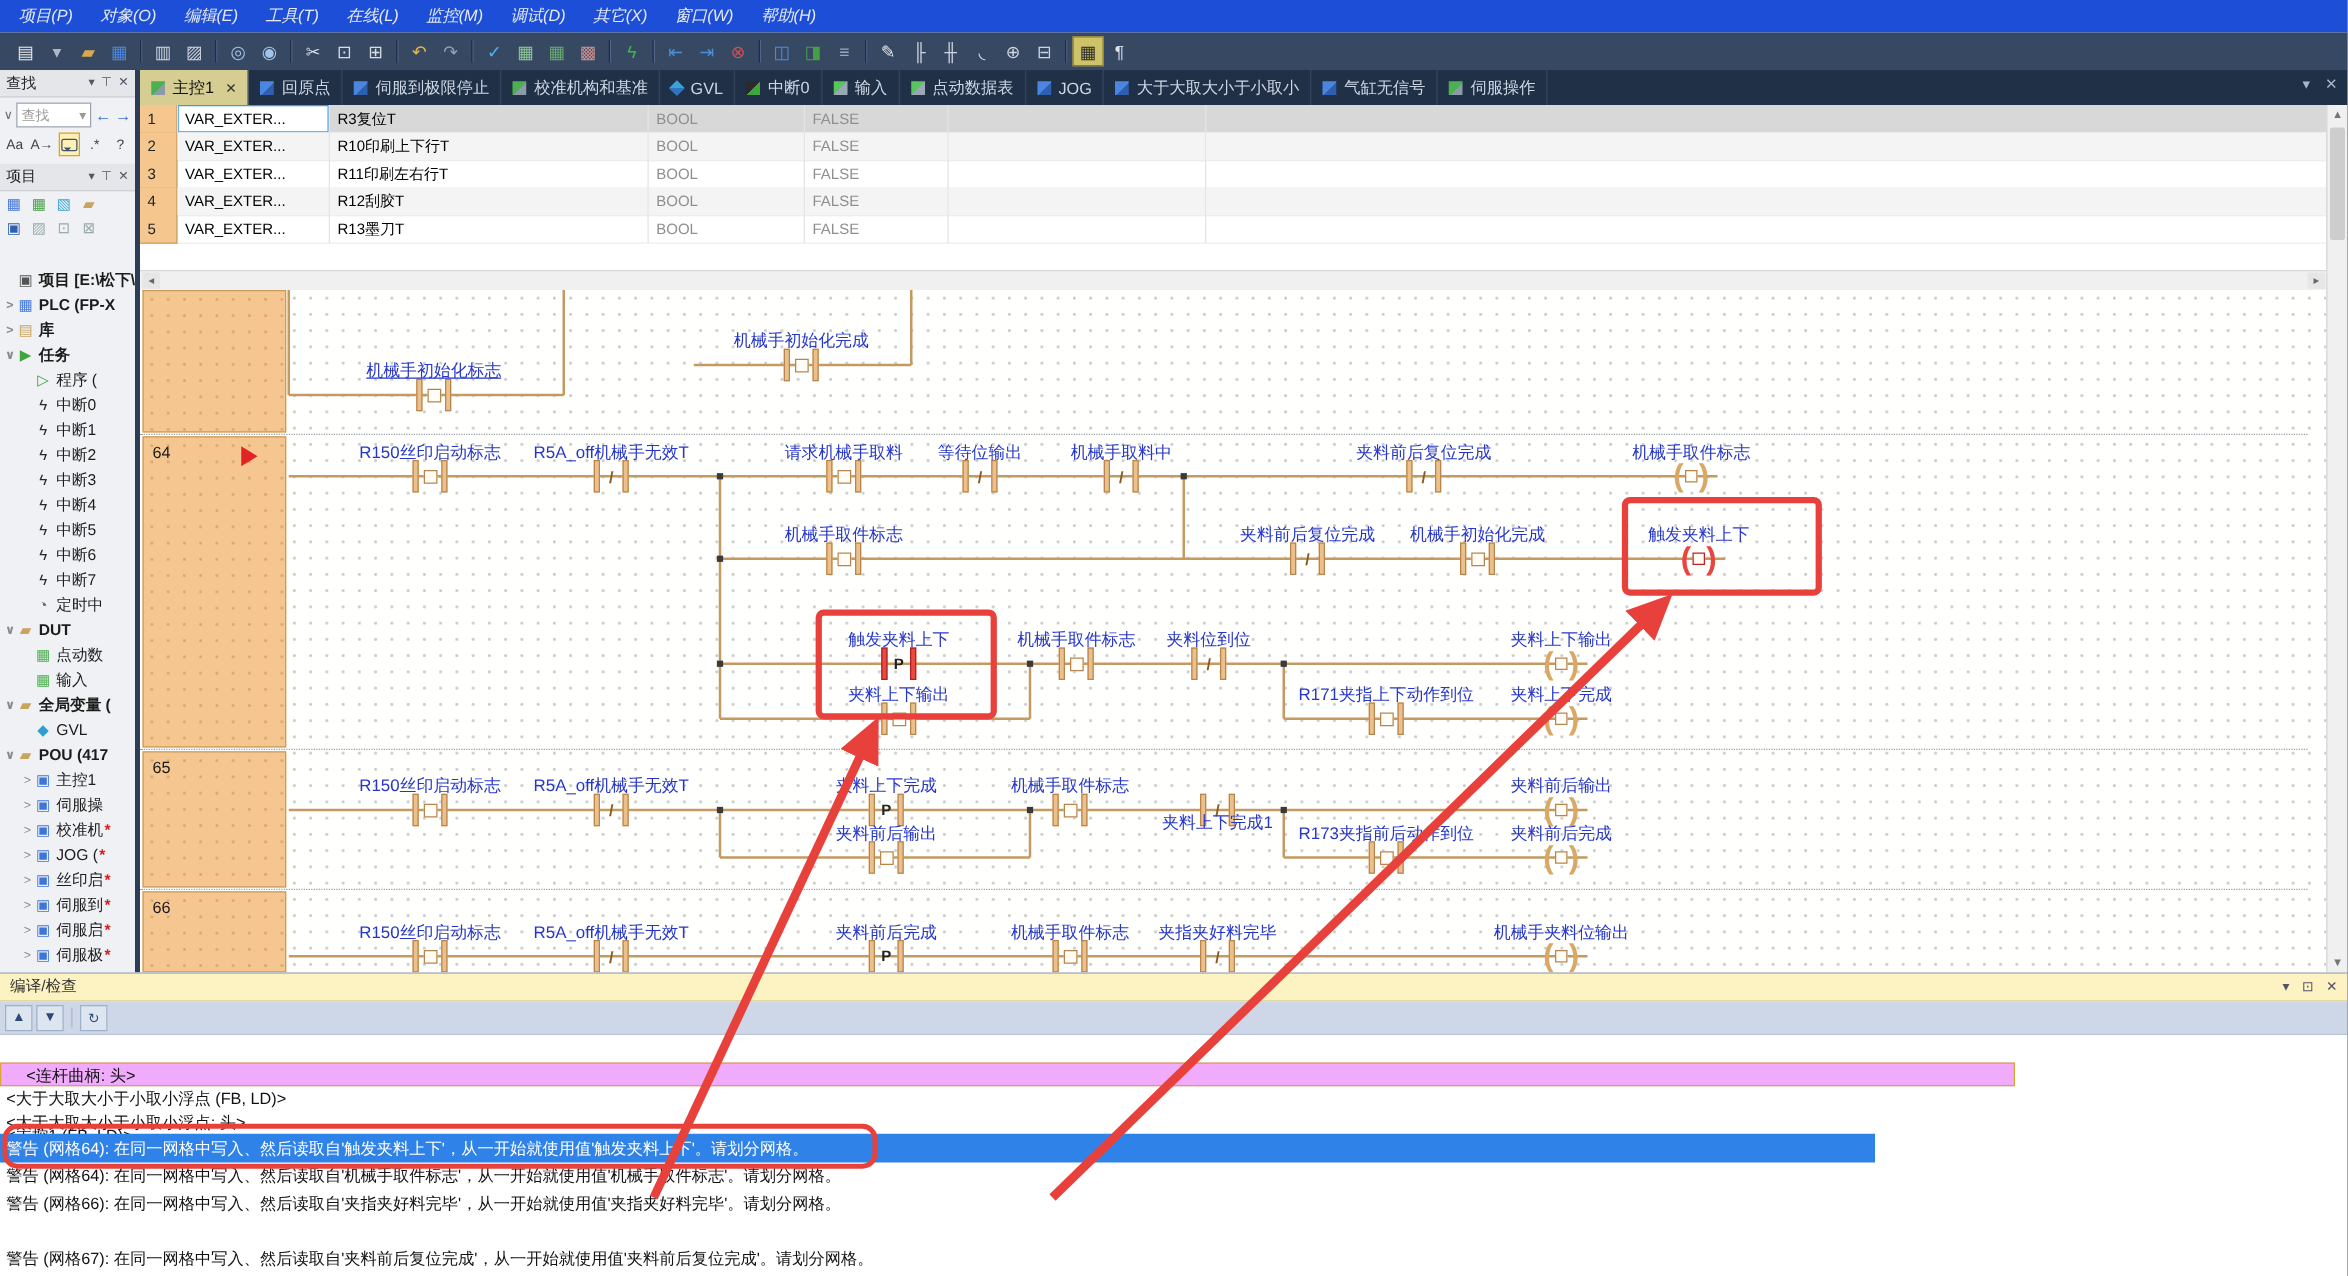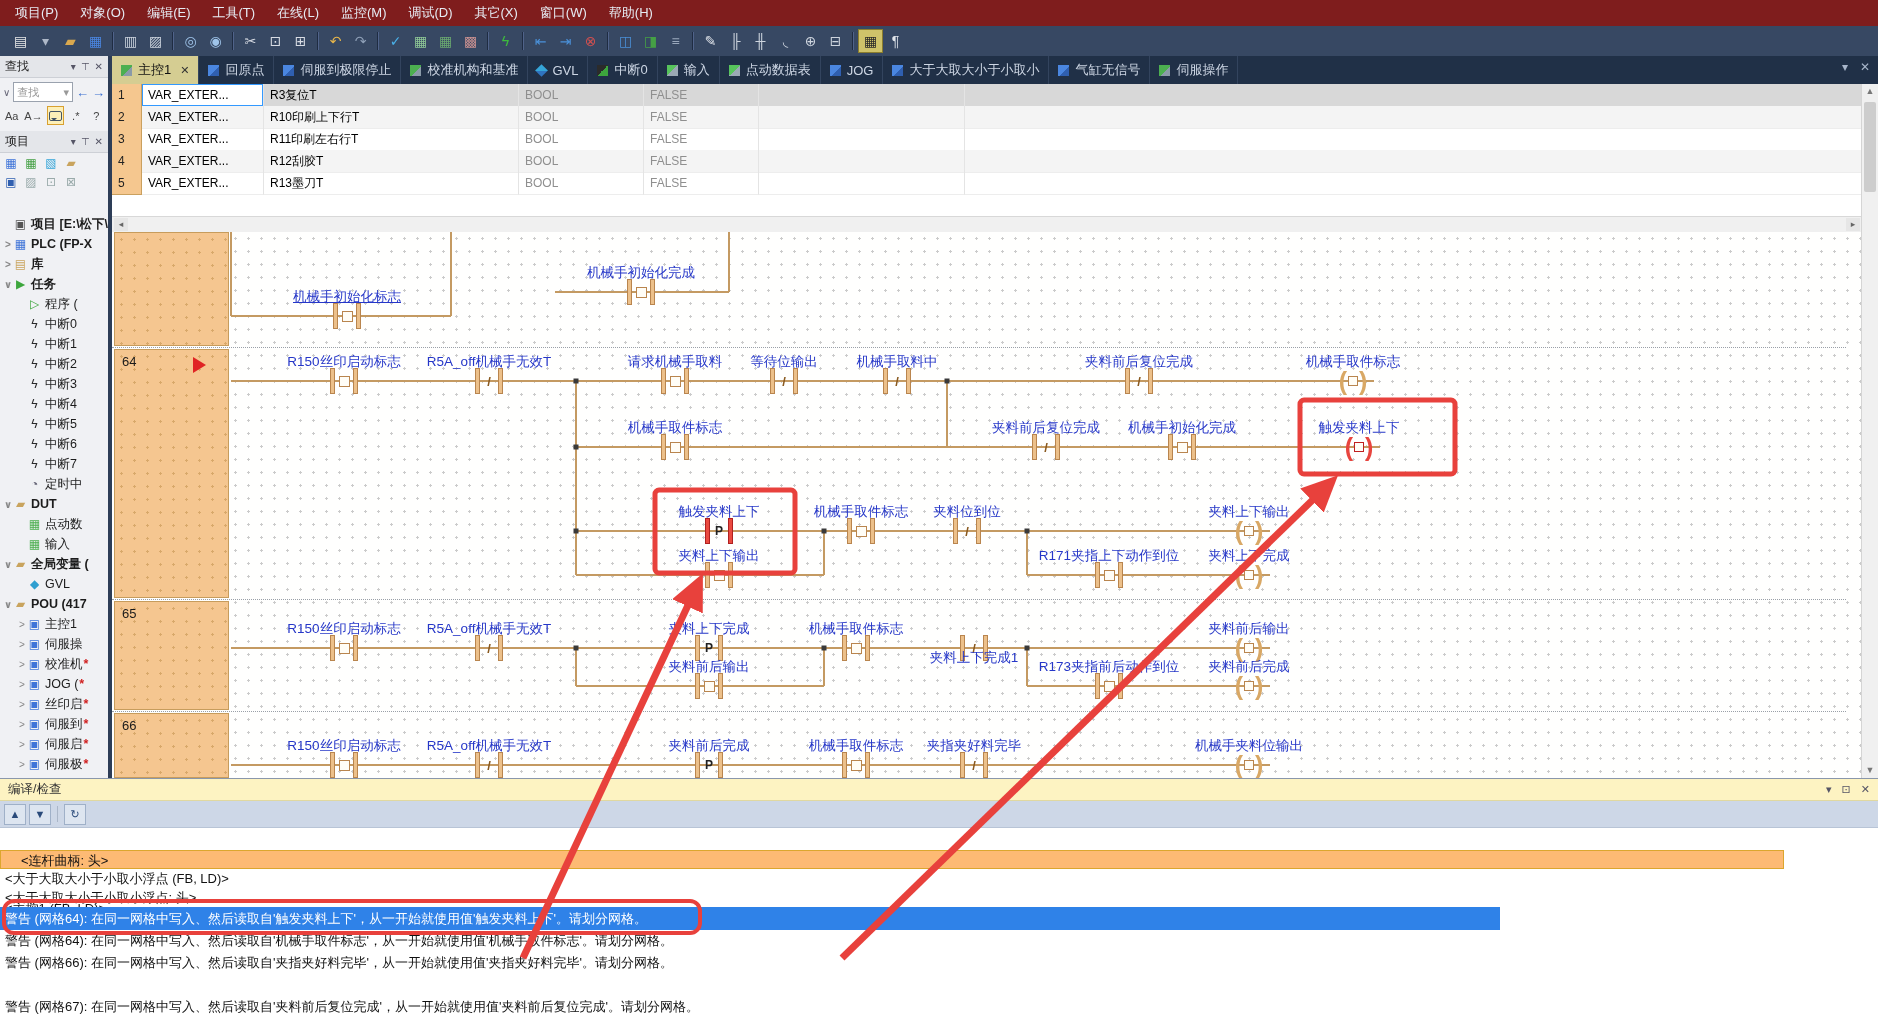--- a/index.html
+++ b/index.html
@@ -1,19 +1,19 @@
 <!DOCTYPE html>
 <html><head>
 <meta charset="utf-8">
 <style>
   html,body{margin:0;padding:0;background:#444;}
   .app{position:relative;width:1878px;height:1021px;background:#eef0f3;overflow:hidden;
        font-family:"Liberation Sans","DejaVu Sans",sans-serif;-webkit-font-smoothing:antialiased;}
   
-  .menubar{position:absolute;left:0;top:0;width:100%;height:26px;background:#7f1d1d;display:flex;align-items:flex-start;padding-left:4px;box-sizing:border-box;}
+  .menubar{position:absolute;left:0;top:0;width:100%;height:26px;background:#1d4ed8;display:flex;align-items:flex-start;padding-left:4px;box-sizing:border-box;font-style:italic;}
   .menubar .mi{color:#e6ebf3;font-size:13px;padding:0 11px;line-height:26px;cursor:default;}
   .toolbar{position:absolute;left:0;top:26px;width:100%;height:30px;background:#374863;display:flex;align-items:center;padding-left:8px;box-sizing:border-box;}
   .tbi{width:23px;height:22px;display:flex;align-items:center;justify-content:center;font-size:14px;border:1px solid transparent;}
   .tbi.pressed{background:#cfc36a;border:1px solid #8a7d2e;}
   .tbsep{width:1px;height:18px;background:#1f2c42;border-right:1px solid #50638a;margin:0 4px;}
   .tabbar{position:absolute;left:112px;top:56px;right:0;height:28px;background:#203047;display:flex;align-items:stretch;overflow:hidden;}
   .tab{display:flex;align-items:center;padding:0 9px;font-size:13px;color:#cdd6e4;gap:6px;border-right:1px solid #33445e;white-space:nowrap;}
   .tab.active{background:#d5cd92;color:#111;}
   .ticon{width:11px;height:11px;flex:0 0 auto;}
   .ti-g{background:linear-gradient(135deg,#4caf50 55%,#8a9aa8 45%);}
@@ -88,21 +88,21 @@
   .llabel{position:absolute;transform:translateX(-50%);font-size:13.5px;color:#2637c8;white-space:nowrap;}
   
   .bottom{position:absolute;left:0;top:778px;width:100%;height:243px;background:#fff;border-top:1px solid #8a97ab;box-sizing:border-box;}
   .bt-title{height:21px;background:#fdf3c2;border-bottom:1px solid #e0d8a0;display:flex;align-items:center;justify-content:space-between;font-size:12.5px;color:#333;padding:0 8px;}
   .bt-tr{display:flex;gap:10px;color:#556;font-size:11px;}
   .bt-tools{height:26px;background:#cdd7e7;display:flex;align-items:center;gap:3px;padding-left:4px;border-bottom:1px solid #b8c4d6;}
   .bt-ico{width:20px;height:19px;display:flex;align-items:center;justify-content:center;font-size:11px;color:#2a4a7a;border:1px solid #9fb0c8;background:#dde5f0;}
   .bt-sep{width:1px;height:16px;background:#aab6c8;margin:0 3px;}
   .bt-list{position:relative;height:196px;background:#fff;font-size:13px;color:#111;overflow:hidden;}
   .ol-line{position:absolute;left:0;height:19px;line-height:19px;padding-left:5px;white-space:nowrap;width:100%;box-sizing:border-box;}
-  .ol-line.hl{background:#fdba74;border:1px solid #dca62e;width:1784px;padding-left:20px;}
+  .ol-line.hl{background:#f0abfc;border:1px solid #dca62e;width:1612px;padding-left:20px;}
   .ol-line.sel{background:#2f82e8;color:#fff;height:23px;line-height:23px;width:1500px;z-index:2;}
   
   .annot{position:absolute;left:0;top:0;z-index:60;pointer-events:none;}
 </style>
 </head>
 <body>
 
 <div class="app">
 
   <div class="menubar">

